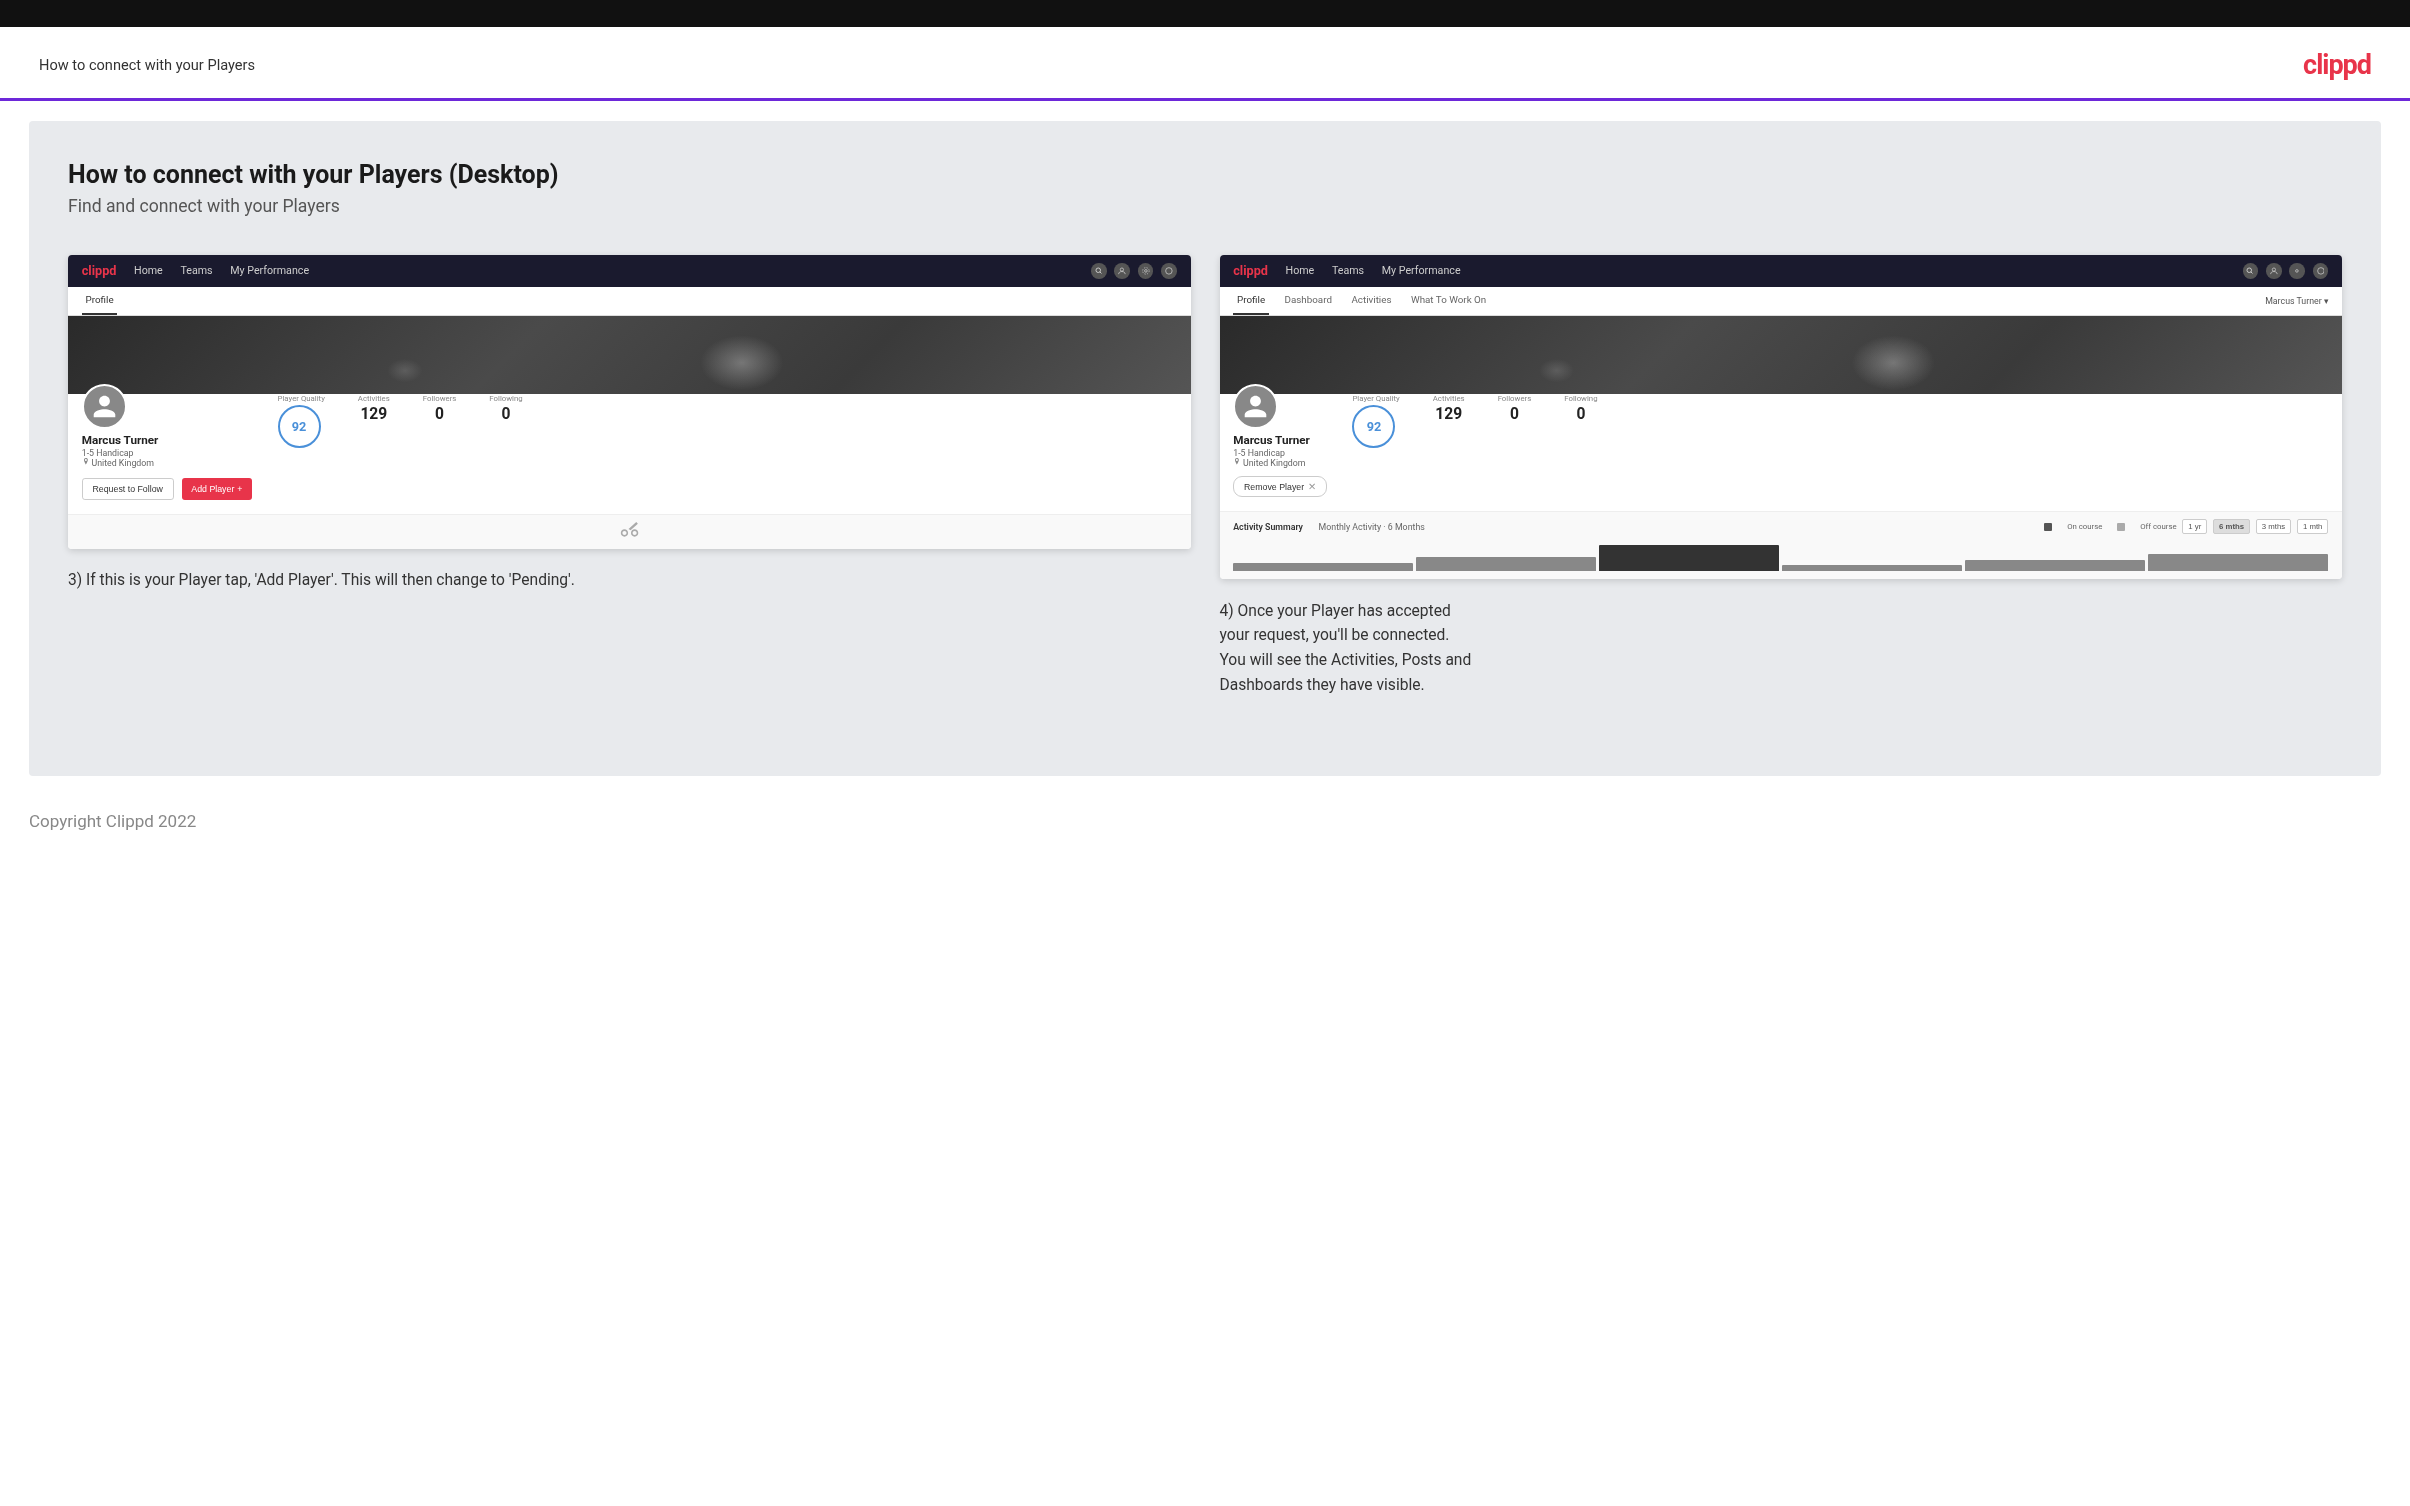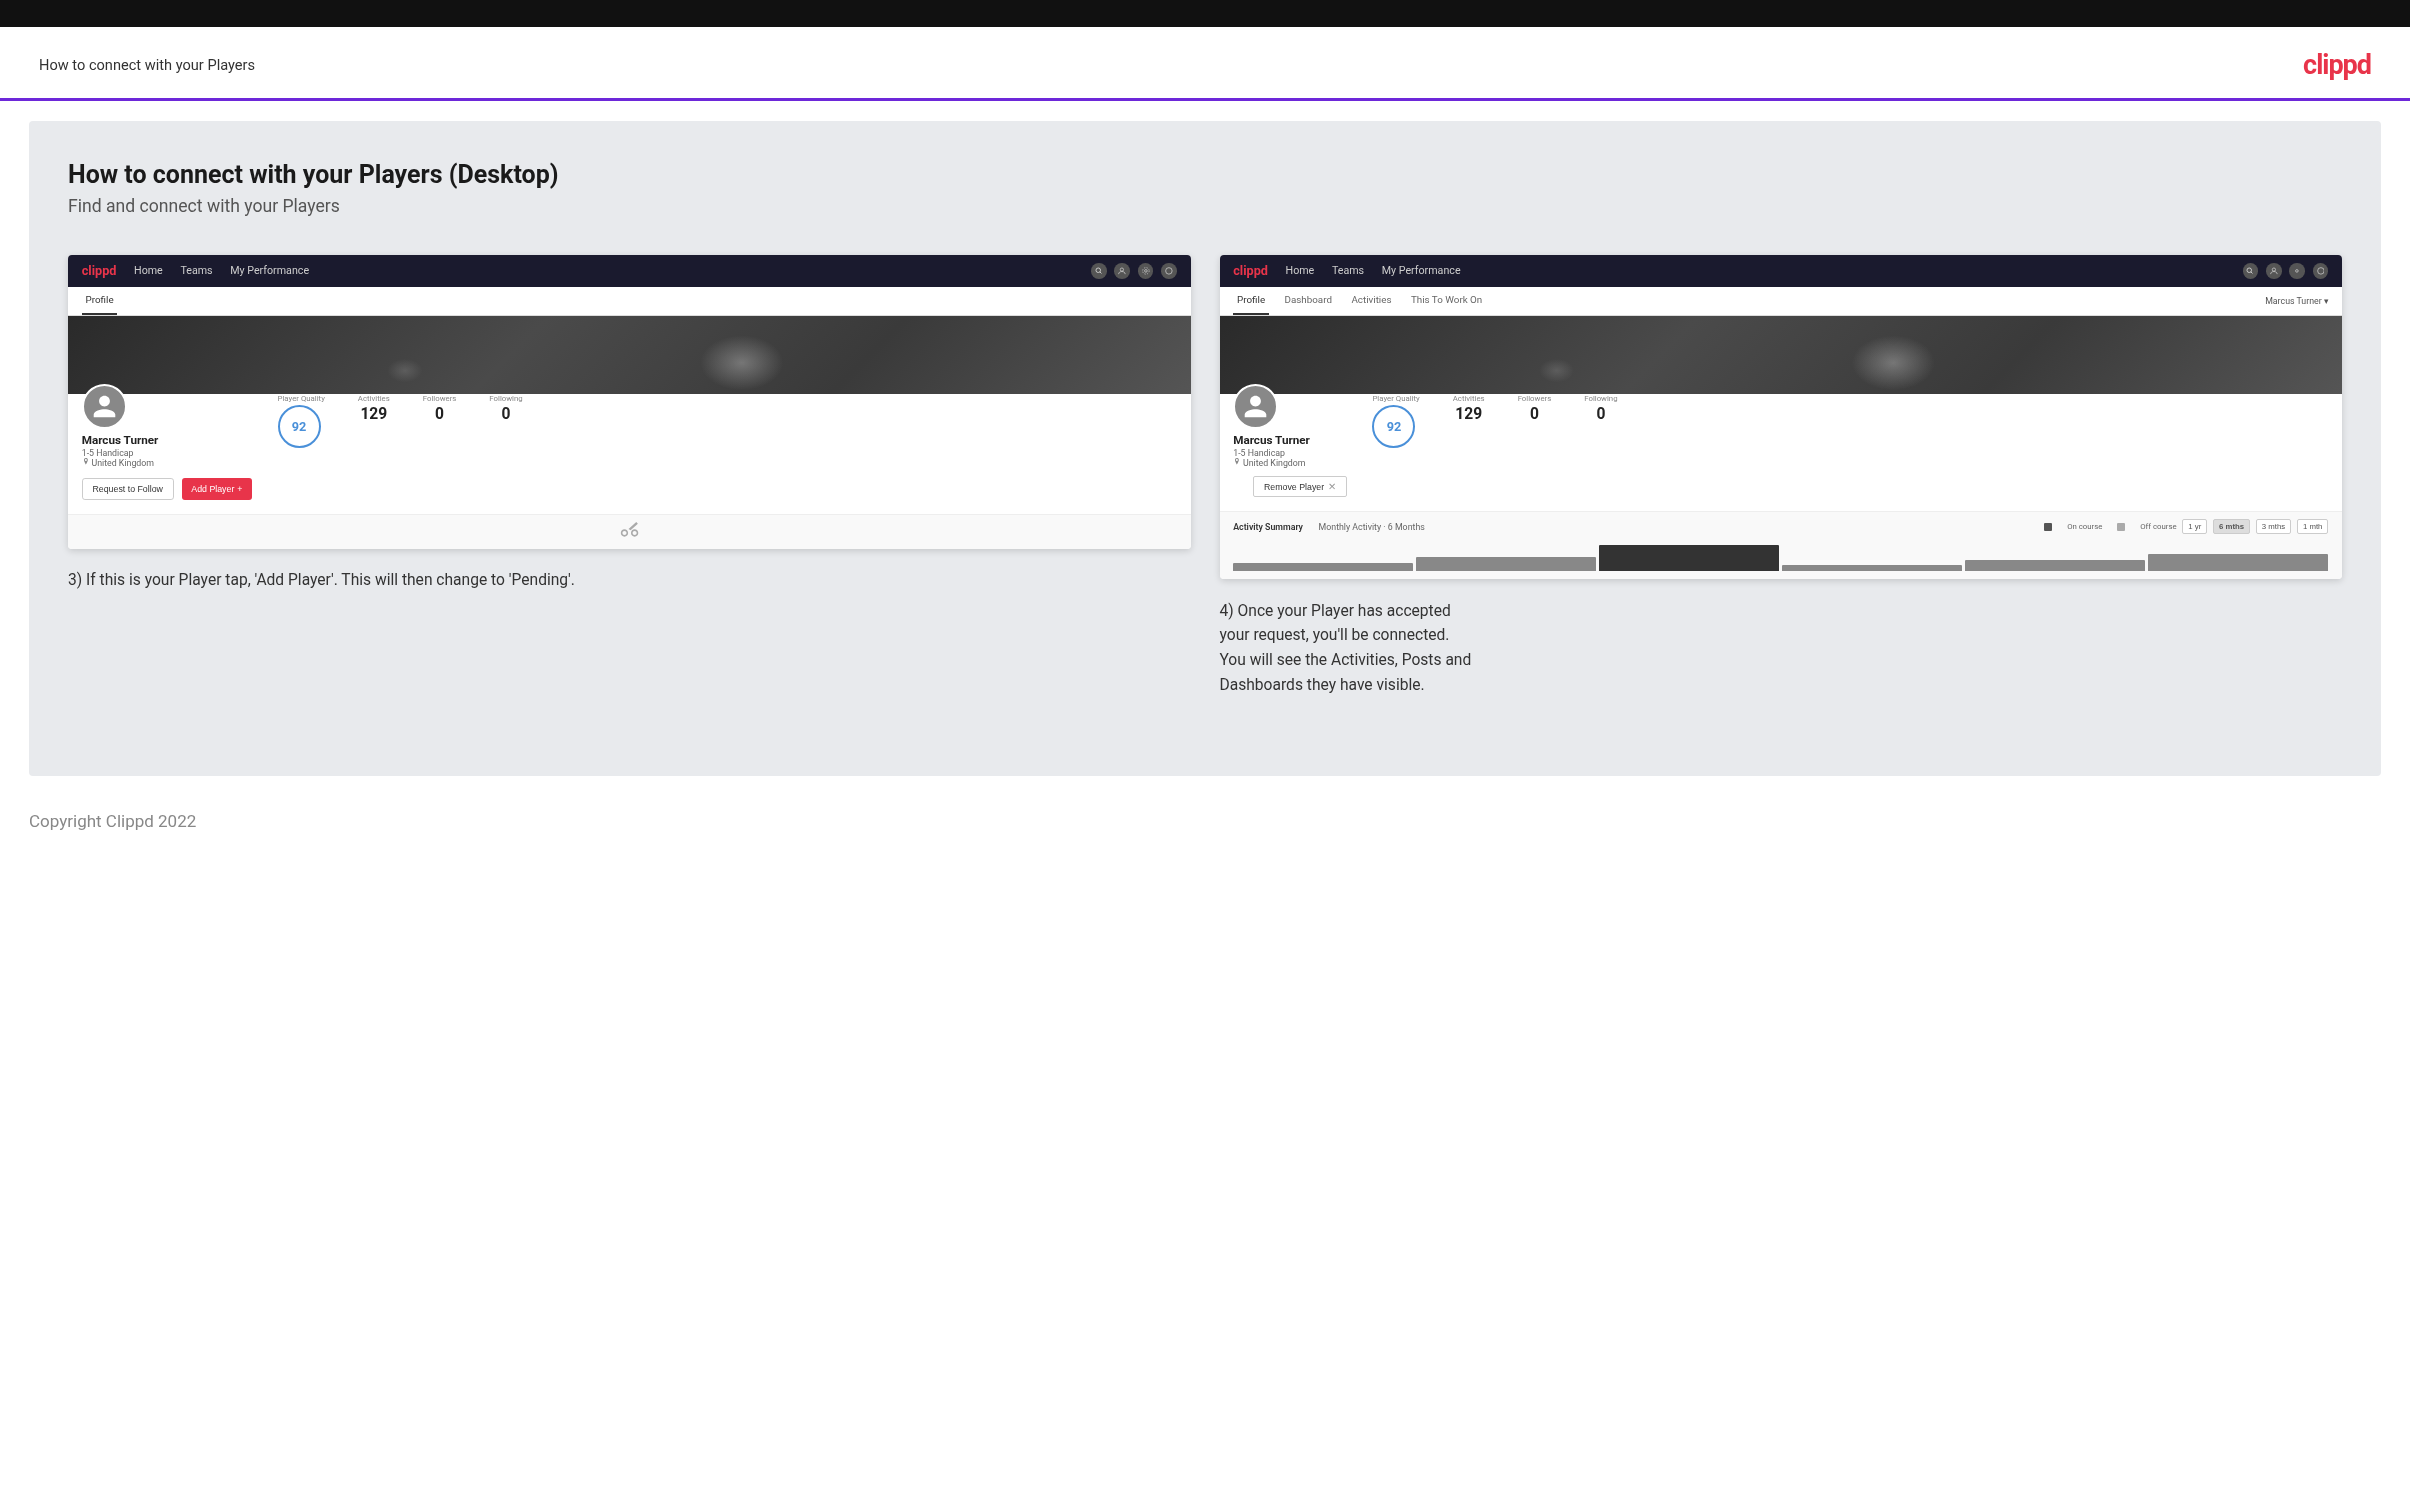--- a/index.html
+++ b/index.html
@@ -240,26 +240,25 @@
       color: #fff;
       display: flex;
       align-items: center;
       gap: 2.9px;
     }
     .app-btn-remove {
       font-size: 8.8px;
       padding: 3.9px 9.8px;
       background: #fff;
       border: 1px solid #ccc;
-      border-radius: 2px;
+      border-radius: 9px;
       color: #333;
       display: flex;
       align-items: center;
       gap: 3.9px;
-      margin-left: 20px;
     }
 
     
     .app-scissors-area {
       background: #f9f9f9;
       height: 35px;
       display: flex;
       align-items: center;
       justify-content: center;
       border-top: 1px solid #eee;
@@ -520,21 +519,21 @@
                 </svg>
             </div>
           </div>
         </div>
 
         <div class="app-tab-bar-right">
           <div class="app-tabs-left">
             <div class="app-tab active">Profile</div>
             <div class="app-tab">Dashboard</div>
             <div class="app-tab">Activities</div>
-            <div class="app-tab">This To Work On</div>
+            <div class="app-tab">What To Work On</div>
           </div>
           <span class="marcus-turner-label">Marcus Turner ▾</span>
         </div>
 
         <div class="app-banner">
           <div class="app-banner-overlay"></div>
         </div>
 
         <div class="app-player-section">
           <div style="display:flex; align-items:flex-start; gap:15.6px;">

